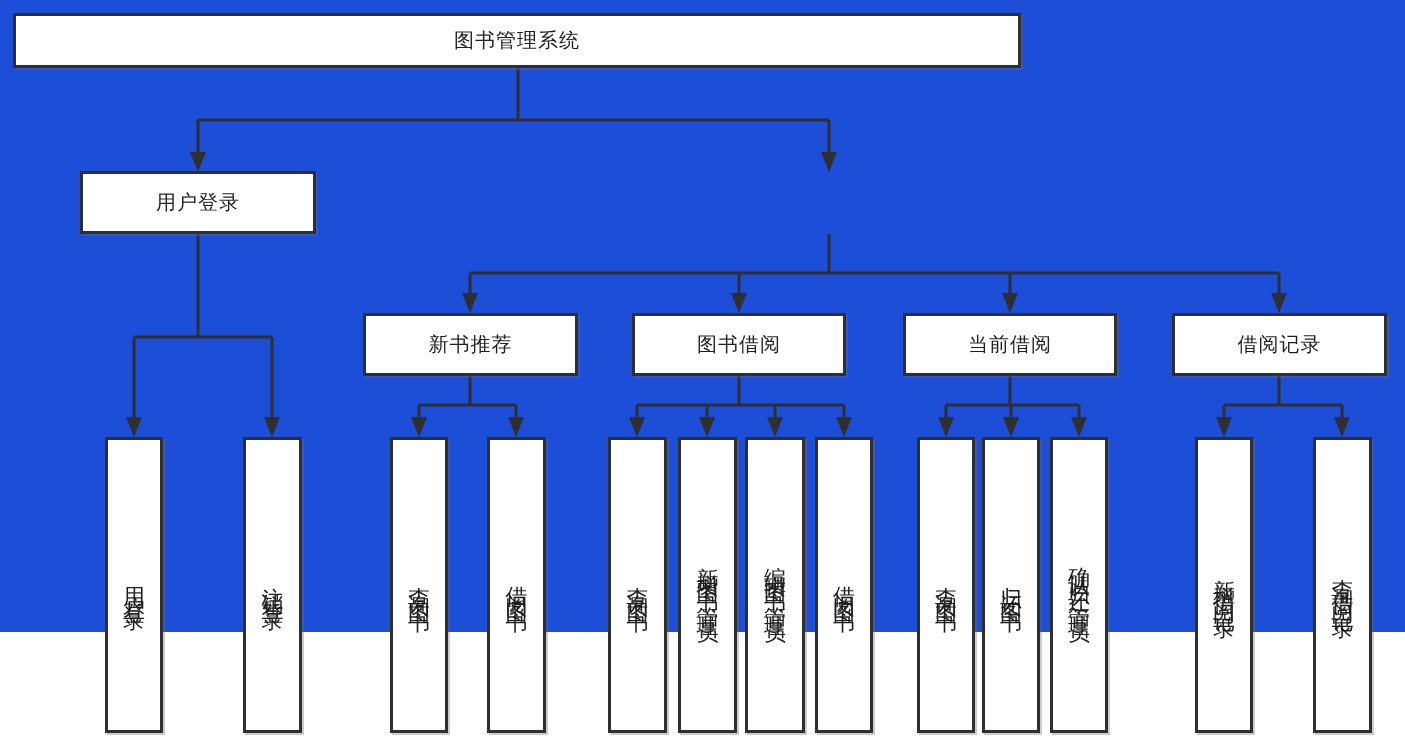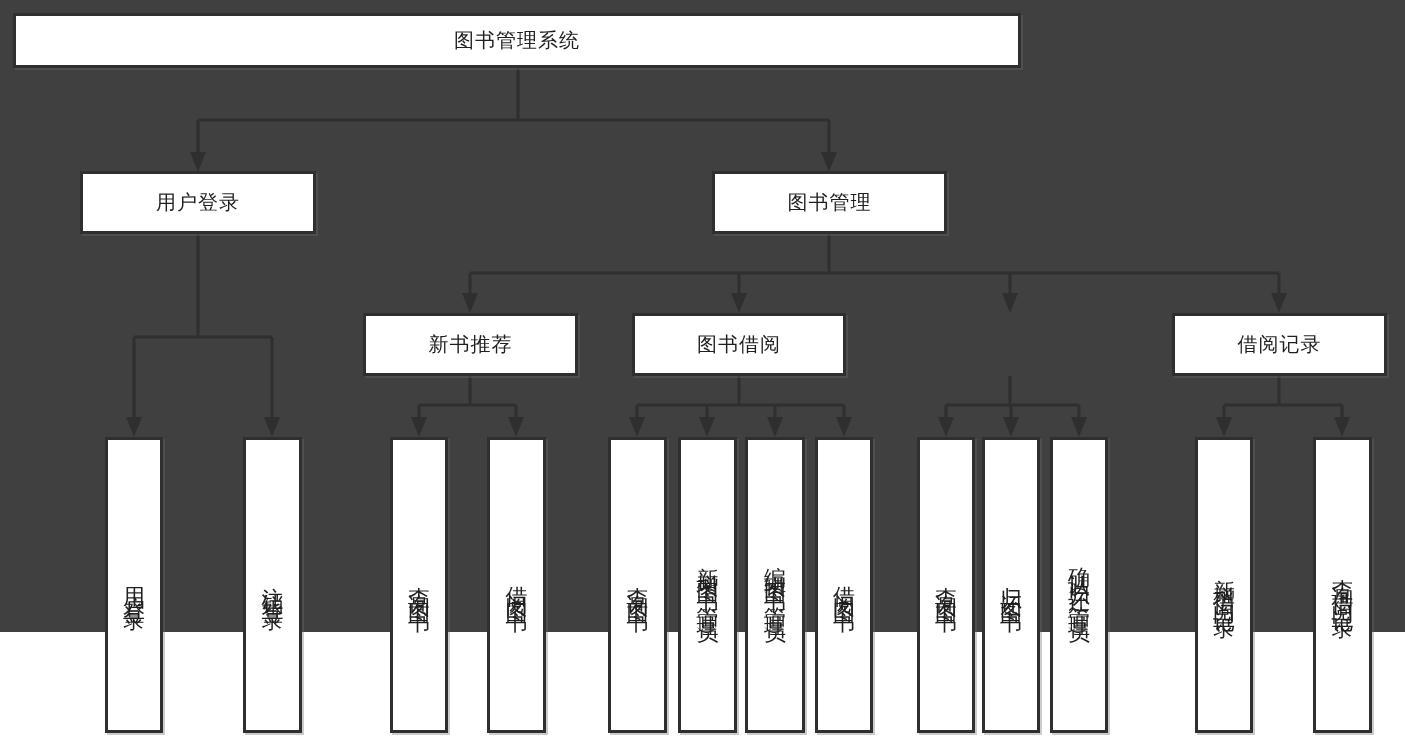--- a/index.html
+++ b/index.html
@@ -8,21 +8,21 @@
     --text: #1f1f1f;
     --watermark: #b0b0b0;
   }
   * { box-sizing: border-box; }
   html, body { margin: 0; padding: 0; background: #ffffff; }
   body {
     width: 1405px; height: 747px; overflow: hidden;
     font-family: "Liberation Sans", "DejaVu Sans", sans-serif;
     color: var(--text);
   }
-  .canvas { position: relative; width: 1405px; height: 632px; background: #404040; }
+  .canvas { position: relative; width: 1405px; height: 632px; background: #1d4ed8; }
   svg.connectors {
     position: absolute; left: 0; top: 0; width: 1405px; height: 747px;
     color: var(--line);
   }
   .box {
     position: absolute;
     background: var(--boxfill);
     border: 3px solid var(--line);
     box-shadow: 2px 2px 0 rgba(110,110,110,0.35);
     display: flex; align-items: center; justify-content: center;
@@ -86,29 +86,29 @@
     </g>
   </svg>
 
   <div class="box lvl-top">
     <span class="hlabel">图书管理系统</span>
   </div>
 
   <div class="box lvl2" style="left:80px;width:236px;">
     <span class="hlabel">用户登录</span>
   </div>
-  <div class="box lvl2" style="left:712px;width:235px;">
-    <span class="hlabel">图书管理</span>
-  </div>
 
   <div class="box lvl3" style="left:363px;width:215px;">
     <span class="hlabel">新书推荐</span>
   </div>
   <div class="box lvl3" style="left:632px;width:214px;">
     <span class="hlabel">图书借阅</span>
+  </div>
+  <div class="box lvl3" style="left:903px;width:214px;">
+    <span class="hlabel">当前借阅</span>
   </div>
   <div class="box lvl3" style="left:1172px;width:215px;">
     <span class="hlabel">借阅记录</span>
   </div>
 
   <div class="box vbox" style="left:105px;width:58px;">
     <span class="vlabel">用户登录</span>
   </div>
   <div class="box vbox" style="left:243px;width:59px;">
     <span class="vlabel">注销登录</span>

